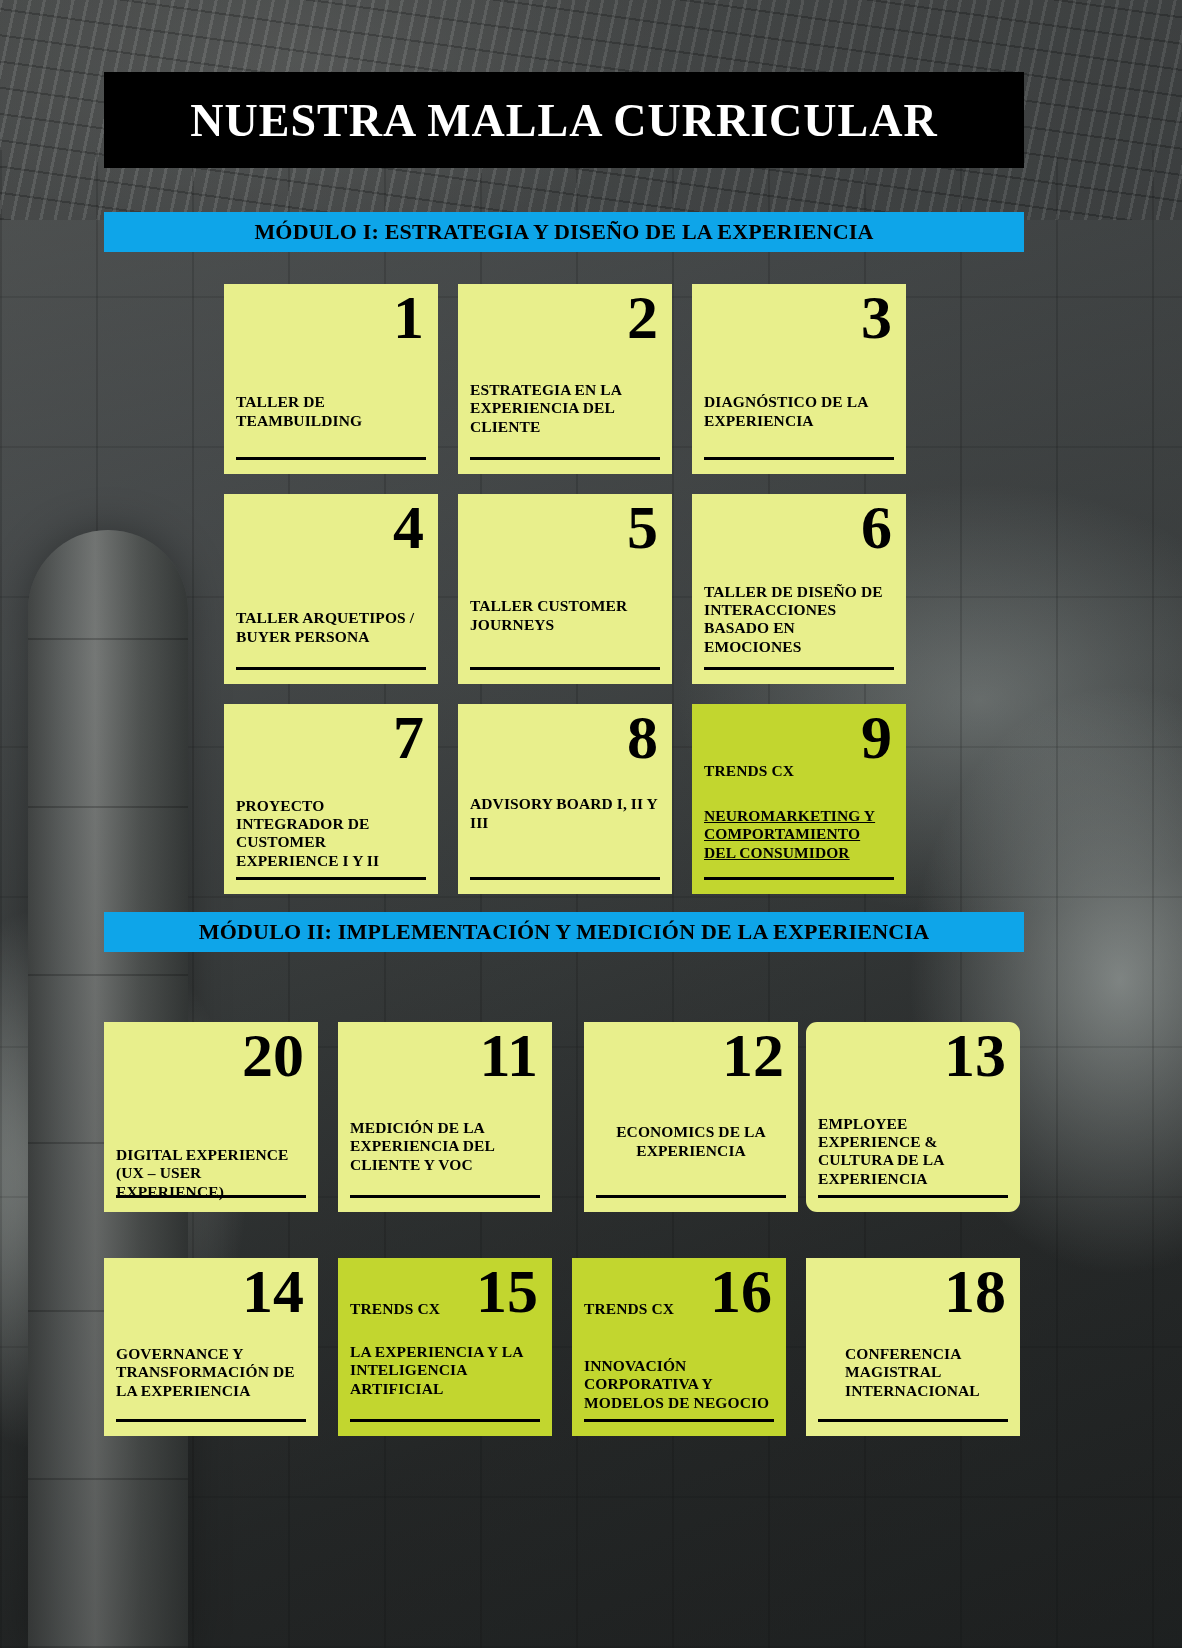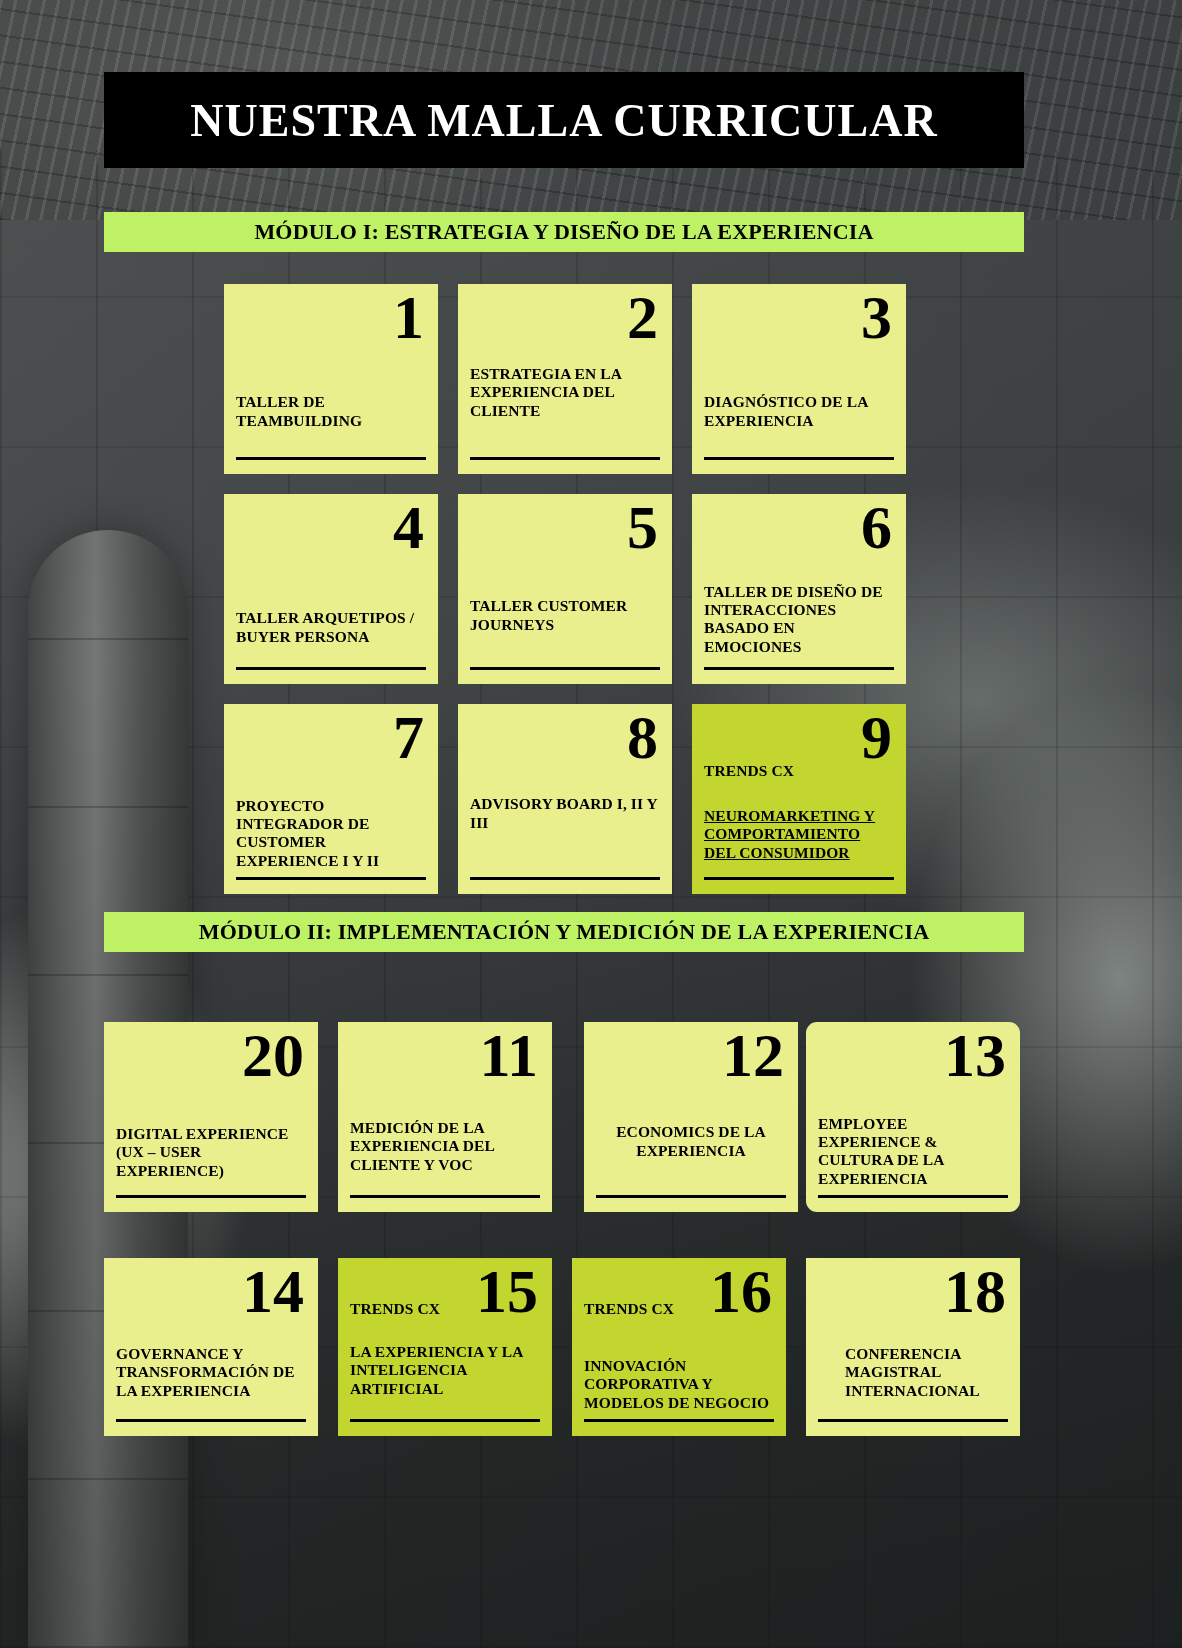--- a/index.html
+++ b/index.html
@@ -92,21 +92,21 @@
     margin: 0;
     color: #ffffff;
     font-size: 46px;
     font-weight: bold;
     letter-spacing: 1px;
     font-family: "Liberation Serif", serif;
   }
 
   .module-bar {
     position: absolute;
-    background: #bef264;
+    background: #0ea5e9;
     height: 40px;
     display: flex;
     align-items: center;
     justify-content: center;
     color: #000;
     font-size: 22px;
     font-weight: bold;
     letter-spacing: .2px;
   }
   #module-1-bar { left: 104px; top: 212px; width: 920px; }
@@ -176,21 +176,21 @@
   </div>
 
   <div class="card" style="left:224px; top:284px; width:214px; height:190px;">
     <div class="num">1</div>
     <div class="label lbl-bottom" style="bottom:44px;">TALLER DE TEAMBUILDING</div>
     <div class="rule"></div>
   </div>
 
   <div class="card" style="left:458px; top:284px; width:214px; height:190px;">
     <div class="num">2</div>
-    <div class="label lbl-bottom" style="bottom:54px;font-family:Liberation Serif, serif;">ESTRATEGIA EN LA EXPERIENCIA DEL CLIENTE</div>
+    <div class="label lbl-bottom" style="bottom:38px;font-family:Liberation Serif, serif;">ESTRATEGIA EN LA EXPERIENCIA DEL CLIENTE</div>
     <div class="rule"></div>
   </div>
 
   <div class="card" style="left:692px; top:284px; width:214px; height:190px;">
     <div class="num">3</div>
     <div class="label lbl-bottom" style="bottom:44px;">DIAGNÓSTICO DE LA EXPERIENCIA</div>
     <div class="rule"></div>
   </div>
 
   <div class="card" style="left:224px; top:494px; width:214px; height:190px;">
@@ -225,21 +225,21 @@
 
   <div class="card accent" style="left:692px; top:704px; width:214px; height:190px;">
     <div class="num">9</div>
     <div class="label" style="top:58px; bottom:auto;">TRENDS CX</div>
     <div class="label" style="bottom:32px;text-decoration:underline;">NEUROMARKETING Y COMPORTAMIENTO DEL CONSUMIDOR</div>
     <div class="rule"></div>
   </div>
 
   <div class="card" style="left:104px; top:1022px; width:214px; height:190px;">
     <div class="num">20</div>
-    <div class="label" style="bottom:32px;">DIGITAL EXPERIENCE (UX – USER EXPERIENCE)</div>
+    <div class="label" style="bottom:11px;">DIGITAL EXPERIENCE (UX – USER EXPERIENCE)</div>
     <div class="rule"></div>
   </div>
 
   <div class="card" style="left:338px; top:1022px; width:214px; height:190px;">
     <div class="num">11</div>
     <div class="label" style="bottom:38px;">MEDICIÓN DE LA EXPERIENCIA DEL CLIENTE Y VOC</div>
     <div class="rule"></div>
   </div>
 
   <div class="card" style="left:584px; top:1022px; width:214px; height:190px;text-align:center;">

